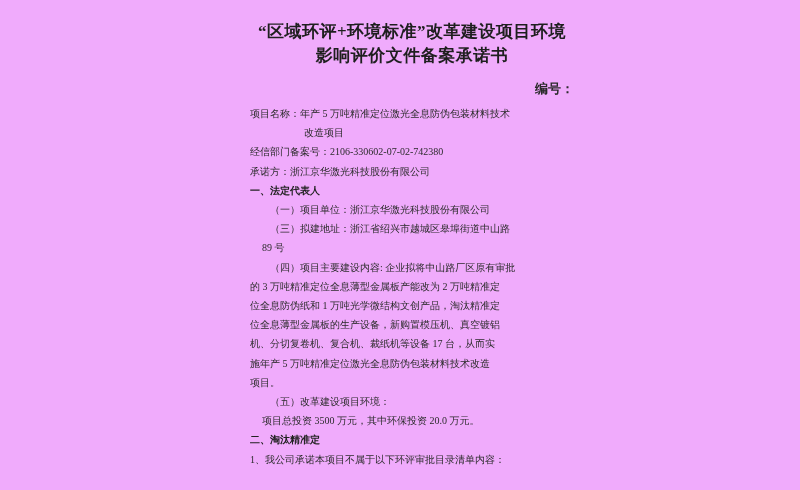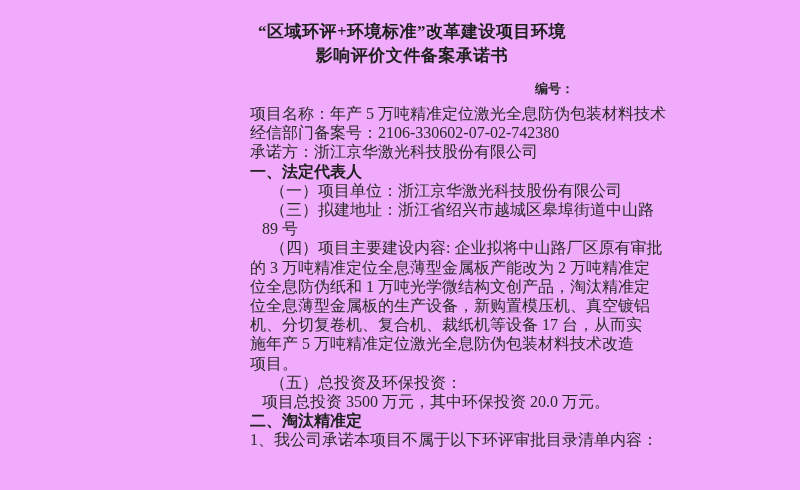--- a/index.html
+++ b/index.html
@@ -34,21 +34,21 @@
     margin-top: 12px;
     padding-left: 218px;
     font-weight: bold;
     font-size: 13px;
     line-height: 18px;
     color: #2a2a2a;
     text-align: right;
   }
   .body-lines {
     margin-top: 6px;
-    font-size: 16px;
+    font-size: 10px;
     line-height: 19.2px;
   }
   .line {
     white-space: nowrap;
   }
   .bold {
     font-weight: bold;
     color: #222222;
   }
   .ind-name { padding-left: 54px; }
@@ -63,36 +63,37 @@
 
     <div class="title">
       <div>“区域环评+环境标准”改革建设项目环境</div>
       <div>影响评价文件备案承诺书</div>
     </div>
 
     <div class="serial">编号：</div>
 
     <div class="body-lines">
       <div class="line">项目名称：年产 5 万吨精准定位激光全息防伪包装材料技术</div>
+      <div class="line ind-name">改造项目</div>
       <div class="line">经信部门备案号：2106-330602-07-02-742380</div>
       <div class="line">承诺方：浙江京华激光科技股份有限公司</div>
 
       <div class="line bold">一、法定代表人</div>
 
       <div class="line ind2">（一）项目单位：浙江京华激光科技股份有限公司</div>
       <div class="line ind2">（三）拟建地址：浙江省绍兴市越城区皋埠街道中山路</div>
       <div class="line ind1">89 号</div>
       <div class="line ind2">（四）项目主要建设内容: 企业拟将中山路厂区原有审批</div>
       <div class="line">的 3 万吨精准定位全息薄型金属板产能改为 2 万吨精准定</div>
       <div class="line">位全息防伪纸和 1 万吨光学微结构文创产品，淘汰精准定</div>
       <div class="line">位全息薄型金属板的生产设备，新购置模压机、真空镀铝</div>
       <div class="line">机、分切复卷机、复合机、裁纸机等设备 17 台，从而实</div>
       <div class="line">施年产 5 万吨精准定位激光全息防伪包装材料技术改造</div>
       <div class="line">项目。</div>
-      <div class="line ind2">（五）总投资及环保投资：</div>
+      <div class="line ind2">（五）改革建设项目环境：</div>
       <div class="line ind1">项目总投资 3500 万元，其中环保投资 20.0 万元。</div>
 
       <div class="line bold">二、淘汰精准定</div>
       <div class="line">1、我公司承诺本项目不属于以下环评审批目录清单内容：</div>
     </div>
 
   </div>
 </div>
 
 </body></html>

